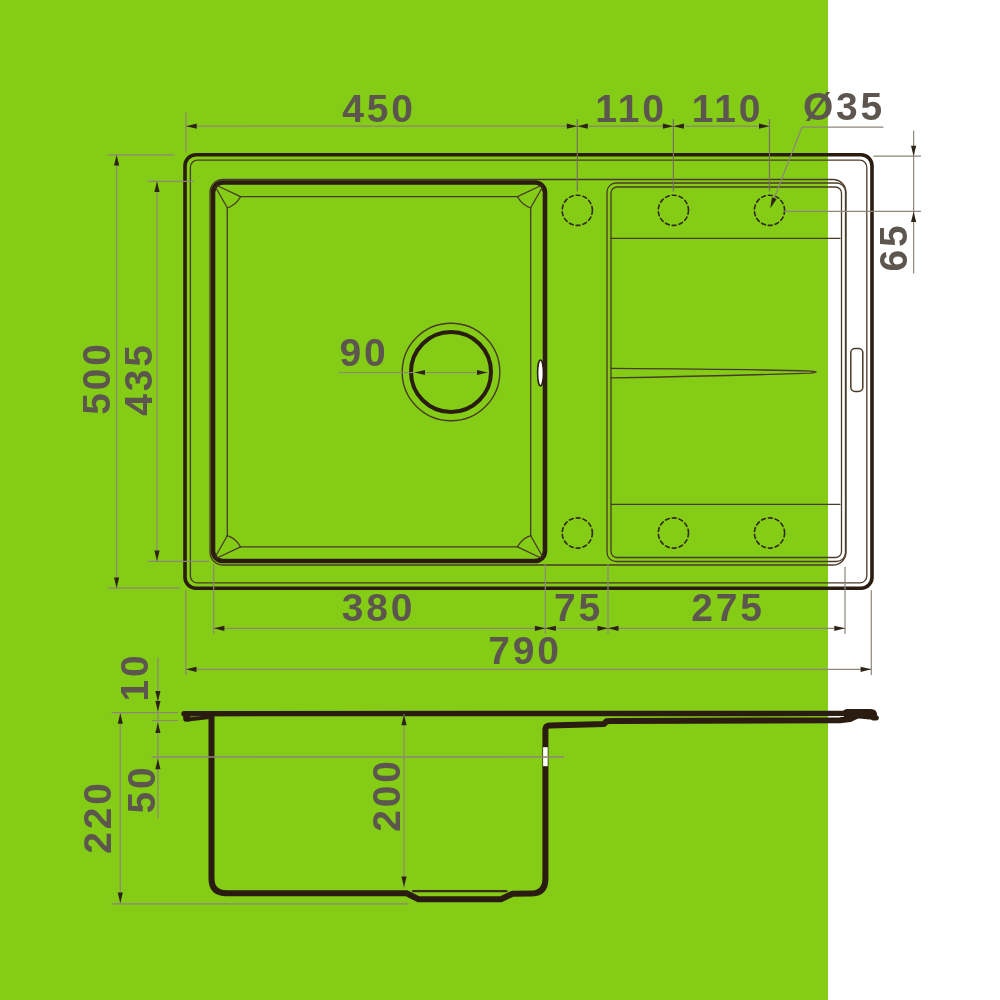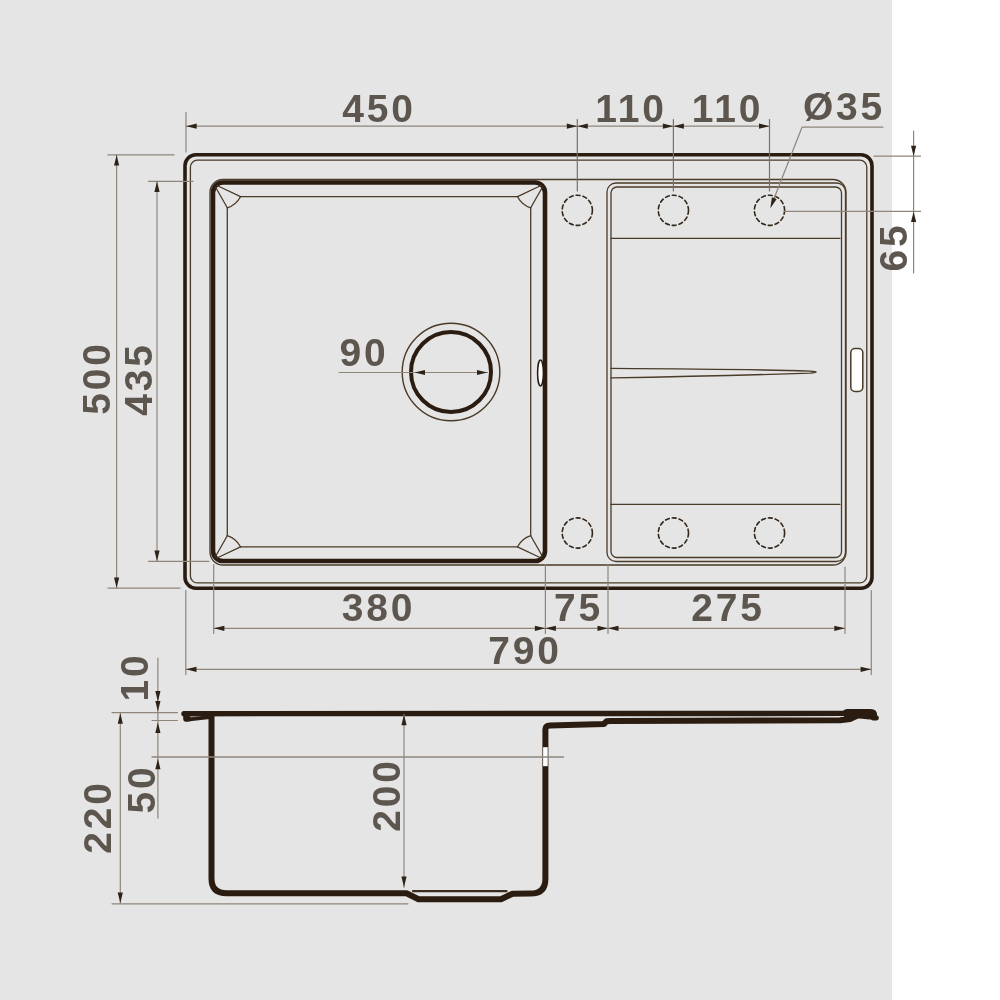--- a/index.html
+++ b/index.html
@@ -1,16 +1,16 @@
 <!DOCTYPE html>
 <html><head>
 <meta charset="utf-8">
 <style>
 html,body{margin:0;padding:0;background:#ffffff;}
-#page{width:892px;height:1000px;position:relative;background:#e5e5e5;}
+#page{width:828px;height:1000px;position:relative;background:#84cc16;}
 text{font-family:"Liberation Sans",sans-serif;font-weight:bold;fill:#5c564e;}
 .d{font-size:39px;letter-spacing:2.8px;}
 </style>
 </head>
 <body>
 <div id="page">
 <svg width="1000" height="1000" viewBox="0 0 1000 1000" xmlns="http://www.w3.org/2000/svg">
 <g fill="none" stroke-linecap="round" stroke-linejoin="round">
 
 <rect x="185" y="154.8" width="687" height="433.5" rx="11" stroke="#2a1c10" stroke-width="3.6"></rect>

